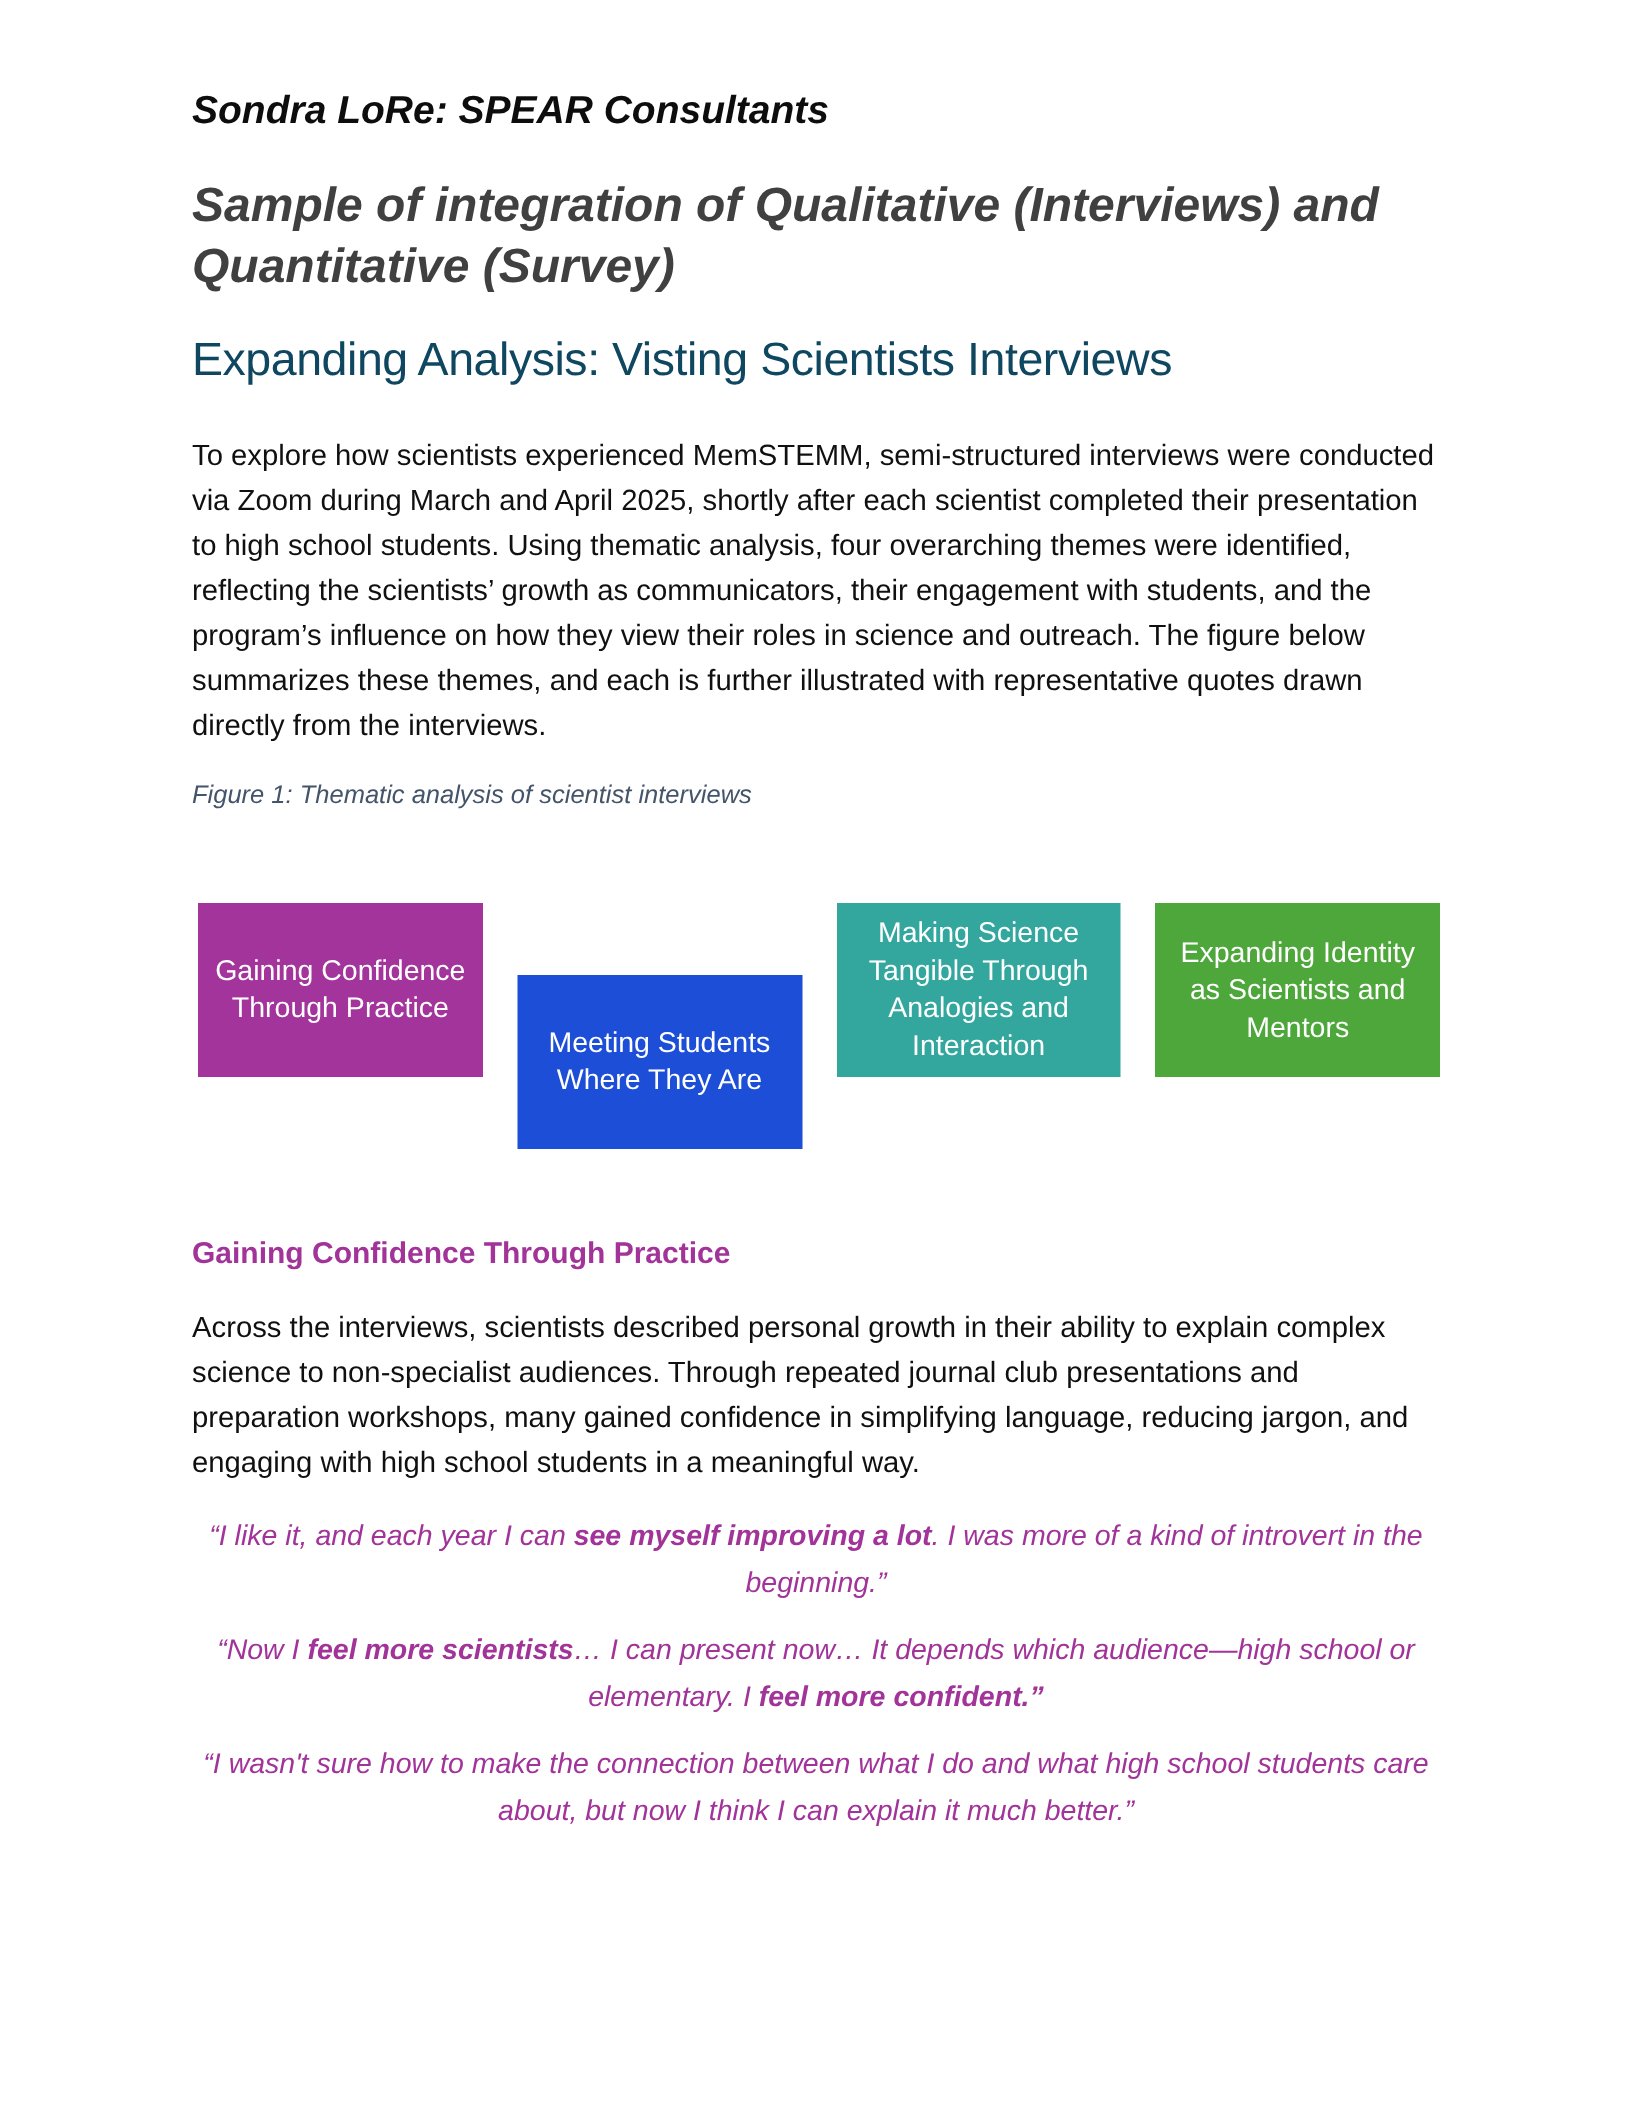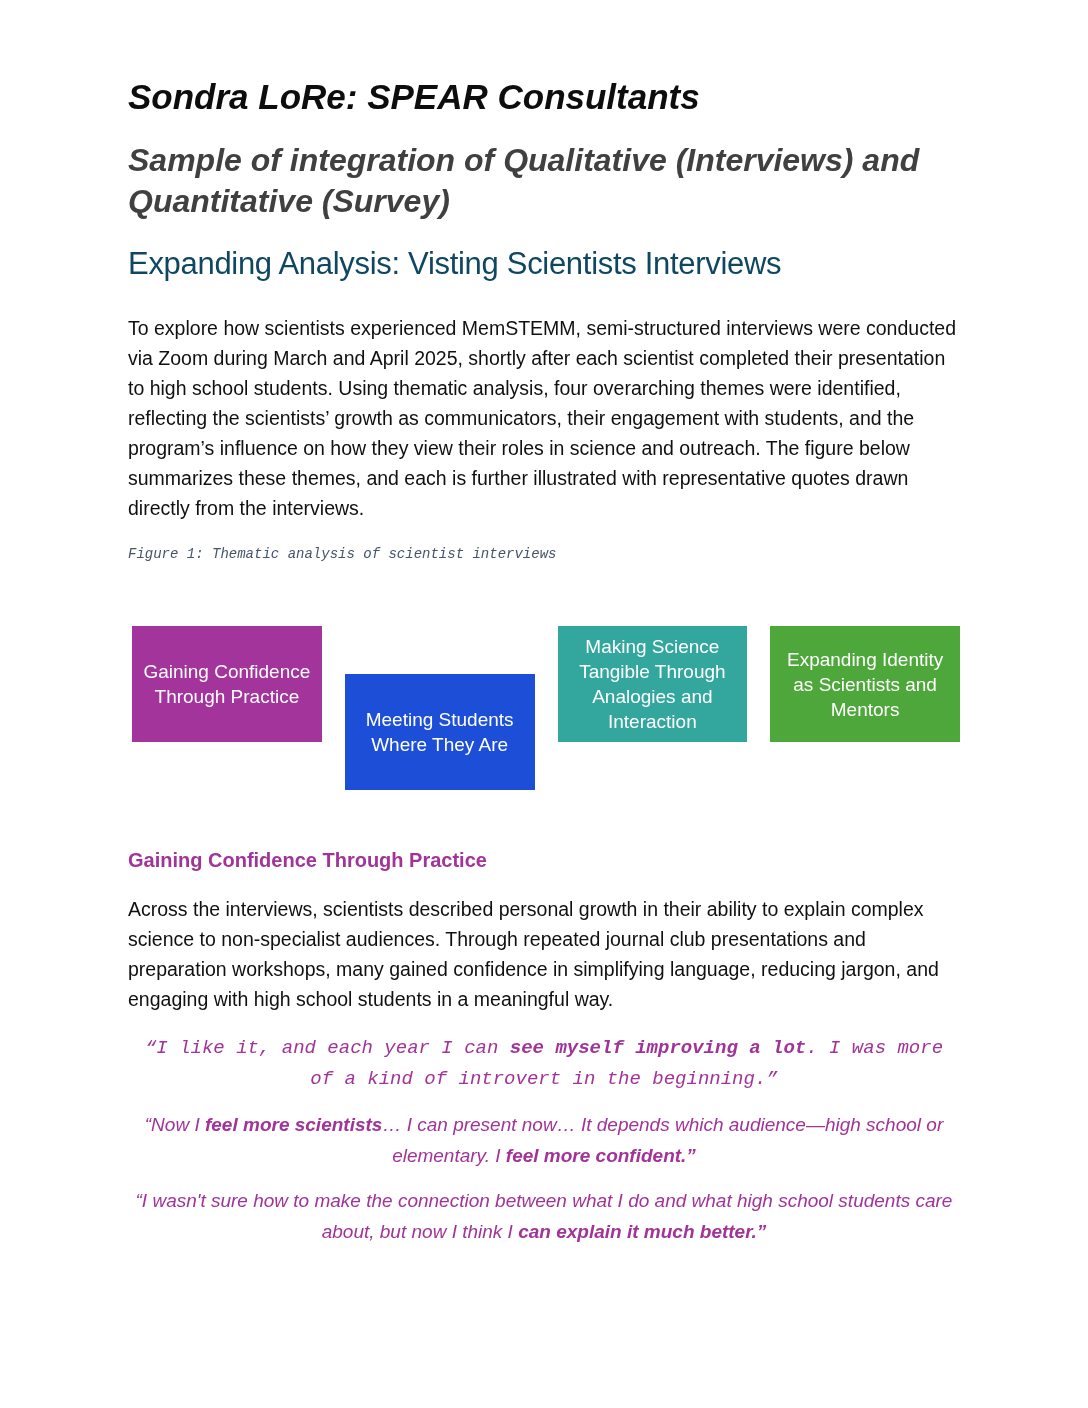--- a/index.html
+++ b/index.html
@@ -13,25 +13,25 @@
     font-family: "Liberation Sans", sans-serif;
     color: #111111;
     box-sizing: border-box;
   }
   .page {
     padding: 0 128px 40px 128px;
     box-sizing: border-box;
   }
   .doc-title {
     margin: 0;
-    padding-top: 80px;
+    padding-top: 56px;
     font-family: "Liberation Sans", sans-serif;
     font-style: italic;
     font-weight: 700;
-    font-size: 35px;
+    font-size: 26px;
     line-height: 34px;
     color: #0d0d0d;
   }
   .doc-subtitle {
     margin: 26px 0 0 0;
     padding: 0;
     font-style: italic;
     font-weight: 700;
     font-size: 32px;
     line-height: 41px;
@@ -48,24 +48,23 @@
   .body-text {
     margin: 29px 0 0 0;
     font-size: 19.5px;
     line-height: 30px;
     color: #101010;
   }
   .caption {
     margin: 20px 0 0 0;
     font-style: italic;
     font-weight: 400;
-    font-size: 14px;
+    font-size: 17px;
     line-height: 22px;
     color: var(--caption, #44546A);
-    font-family: Liberation Mono, monospace;
   }
   .themes-row {
     margin: 61px 0 0 4px;
     display: flex;
     gap: 23px;
   }
   .theme-box {
     width: 190px;
     height: 116px;
     box-sizing: border-box;
@@ -91,21 +90,20 @@
   .quote {
     margin: 14px 0 0 0;
     text-align: center;
     font-style: italic;
     font-size: 19px;
     line-height: 31px;
     color: var(--accent-magenta, #A13399);
   }
   .quote.first {
     margin-top: 19px;
-    font-family: Liberation Mono, monospace;
   }
 </style>
 </head>
 <body>
 
 <div class="page">
 
   <h1 class="doc-title">Sondra LoRe: SPEAR Consultants</h1>
 
   <h1 class="doc-subtitle">Sample of integration of Qualitative (Interviews) and Quantitative (Survey)</h1>
@@ -132,15 +130,15 @@
   </div>
 
   <h3 class="section-heading">Gaining Confidence Through Practice</h3>
 
   <p class="body-text second">Across the interviews, scientists described personal growth in their ability to explain complex science to non-specialist audiences. Through repeated journal club presentations and preparation workshops, many gained confidence in simplifying language, reducing jargon, and engaging with high school students in a meaningful way.</p>
 
   <p class="quote first"><span>“I like it, and each year I can </span><span style="font-weight: 700;">see myself improving a lot</span><span>. I was more of a kind of introvert in the beginning.”</span></p>
 
   <p class="quote"><span>“Now I </span><span style="font-weight: 700;">feel more scientists</span><span>… I can present now… It depends which audience—high school or elementary. I </span><span style="font-weight: 700;">feel more confident.”</span></p>
 
-  <p class="quote"><span>“I wasn't sure how to make the connection between what I do and what high school students care about, but now I think I </span><span style="font-weight: 700;">can explain it much better.”</span></p>
+  <p class="quote"><span>“I wasn't sure how to make the connection between what I do and what high school students care about, but now I think I </span><span style="font-weight: 400;">can explain it much better.”</span></p>
 
 </div>
 
 </body></html>

